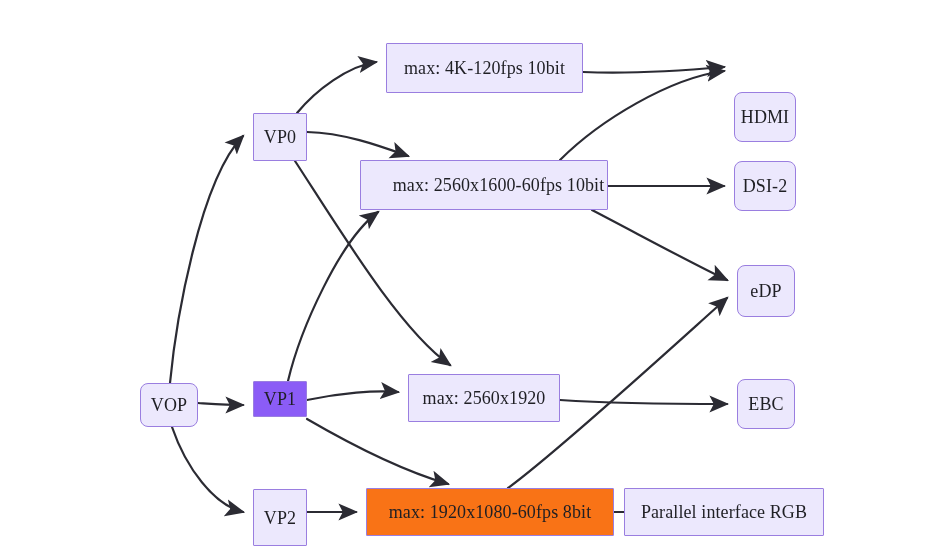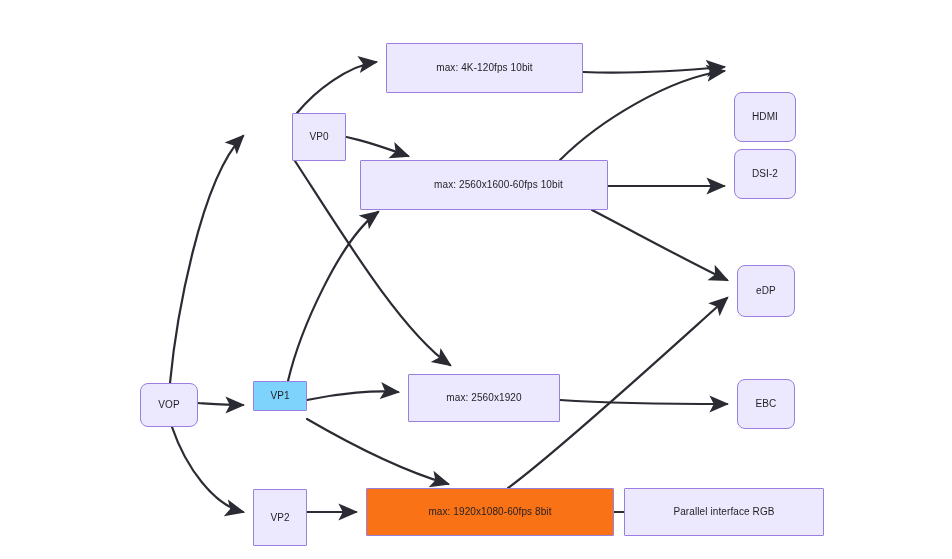--- a/index.html
+++ b/index.html
@@ -31,25 +31,26 @@
   }
   .node {
     position: absolute;
     box-sizing: border-box;
     background: #ECE8FD;
     border: 1.4px solid #9A7EE0;
     display: flex;
     align-items: center;
     justify-content: center;
     color: #1f1f24;
-    font-size: 10px;
+    font-size: 18px;
     line-height: 1;
     white-space: nowrap;
     z-index: 2;
     letter-spacing: 0.1px;
+    font-family: Liberation Serif, serif;
   }
   .node.rounded {
     border-radius: 8px;
   }
   .node.square {
     border-radius: 1px;
   }
   .node-label {
     display: block;
     padding: 0 6px;
@@ -84,45 +85,45 @@
         <path d="M 560 400 C 620 404, 690 404, 727 404" fill="none" stroke="#2b2b33" stroke-width="2.2" stroke-linecap="round" marker-end="url(#arrowhead)"></path>
         <path d="M 508 488 C 560 450, 680 340, 727 298" fill="none" stroke="#2b2b33" stroke-width="2.2" stroke-linecap="round" marker-end="url(#arrowhead)"></path>
         <path d="M 604 512 C 622 512, 638 512, 650 512" fill="none" stroke="#2b2b33" stroke-width="2.2" stroke-linecap="round" marker-end="url(#arrowhead)"></path>
       </g>
   </svg>
 
   <div id="node-group">
       <div class="node rounded" style="left: 140px; top: 383px; width: 58px; height: 44px; background: rgb(236, 232, 253); border-color: rgb(154, 126, 224); color: rgb(31, 31, 36);">
         <span class="node-label">VOP</span>
       </div>
-      <div class="node square" style="left: 253px; top: 113px; width: 54px; height: 48px; background: rgb(236, 232, 253); border-color: rgb(154, 126, 224); color: rgb(31, 31, 36); margin-left: 39px;">
+      <div class="node square" style="left: 253px; top: 113px; width: 54px; height: 48px; background: rgb(236, 232, 253); border-color: rgb(154, 126, 224); color: rgb(31, 31, 36);">
         <span class="node-label">VP0</span>
       </div>
-      <div class="node square" style="left: 253px; top: 381px; width: 54px; height: 30px; background: #7dd3fc; border-color: rgb(154, 126, 224); color: rgb(31, 31, 36);">
+      <div class="node square" style="left: 253px; top: 381px; width: 54px; height: 36px; background: #8b5cf6; border-color: rgb(154, 126, 224); color: rgb(31, 31, 36);">
         <span class="node-label">VP1</span>
       </div>
       <div class="node square" style="left: 253px; top: 489px; width: 54px; height: 57px; background: rgb(236, 232, 253); border-color: rgb(154, 126, 224); color: rgb(31, 31, 36);">
         <span class="node-label">VP2</span>
       </div>
       <div class="node square" style="left: 386px; top: 43px; width: 197px; height: 50px; background: rgb(236, 232, 253); border-color: rgb(154, 126, 224); color: rgb(31, 31, 36);">
         <span class="node-label">max: 4K-120fps 10bit</span>
       </div>
       <div class="node square" style="left: 360px; top: 160px; width: 248px; height: 50px; background: rgb(236, 232, 253); border-color: rgb(154, 126, 224); color: rgb(31, 31, 36); padding-left: 29px;">
         <span class="node-label">max: 2560x1600-60fps 10bit</span>
       </div>
       <div class="node square" style="left: 408px; top: 374px; width: 152px; height: 48px; background: rgb(236, 232, 253); border-color: rgb(154, 126, 224); color: rgb(31, 31, 36);">
         <span class="node-label">max: 2560x1920</span>
       </div>
       <div class="node square" style="left: 366px; top: 488px; width: 248px; height: 48px; background: #f97316; border-color: rgb(154, 126, 224); color: rgb(31, 31, 36);">
         <span class="node-label">max: 1920x1080-60fps 8bit</span>
       </div>
       <div class="node rounded" style="left: 734px; top: 44px; width: 62px; height: 50px; background: rgb(236, 232, 253); border-color: rgb(154, 126, 224); color: rgb(31, 31, 36); margin-top: 48px;">
         <span class="node-label">HDMI</span>
       </div>
-      <div class="node rounded" style="left: 734px; top: 149px; width: 62px; height: 50px; background: rgb(236, 232, 253); border-color: rgb(154, 126, 224); color: rgb(31, 31, 36);">
+      <div class="node rounded" style="left: 734px; top: 161px; width: 62px; height: 50px; background: rgb(236, 232, 253); border-color: rgb(154, 126, 224); color: rgb(31, 31, 36);">
         <span class="node-label">DSI-2</span>
       </div>
       <div class="node rounded" style="left: 737px; top: 265px; width: 58px; height: 52px; background: rgb(236, 232, 253); border-color: rgb(154, 126, 224); color: rgb(31, 31, 36);">
         <span class="node-label">eDP</span>
       </div>
       <div class="node rounded" style="left: 737px; top: 379px; width: 58px; height: 50px; background: rgb(236, 232, 253); border-color: rgb(154, 126, 224); color: rgb(31, 31, 36);">
         <span class="node-label">EBC</span>
       </div>
       <div class="node square" style="left: 624px; top: 488px; width: 200px; height: 48px; background: rgb(236, 232, 253); border-color: rgb(154, 126, 224); color: rgb(31, 31, 36);">
         <span class="node-label">Parallel interface RGB</span>

